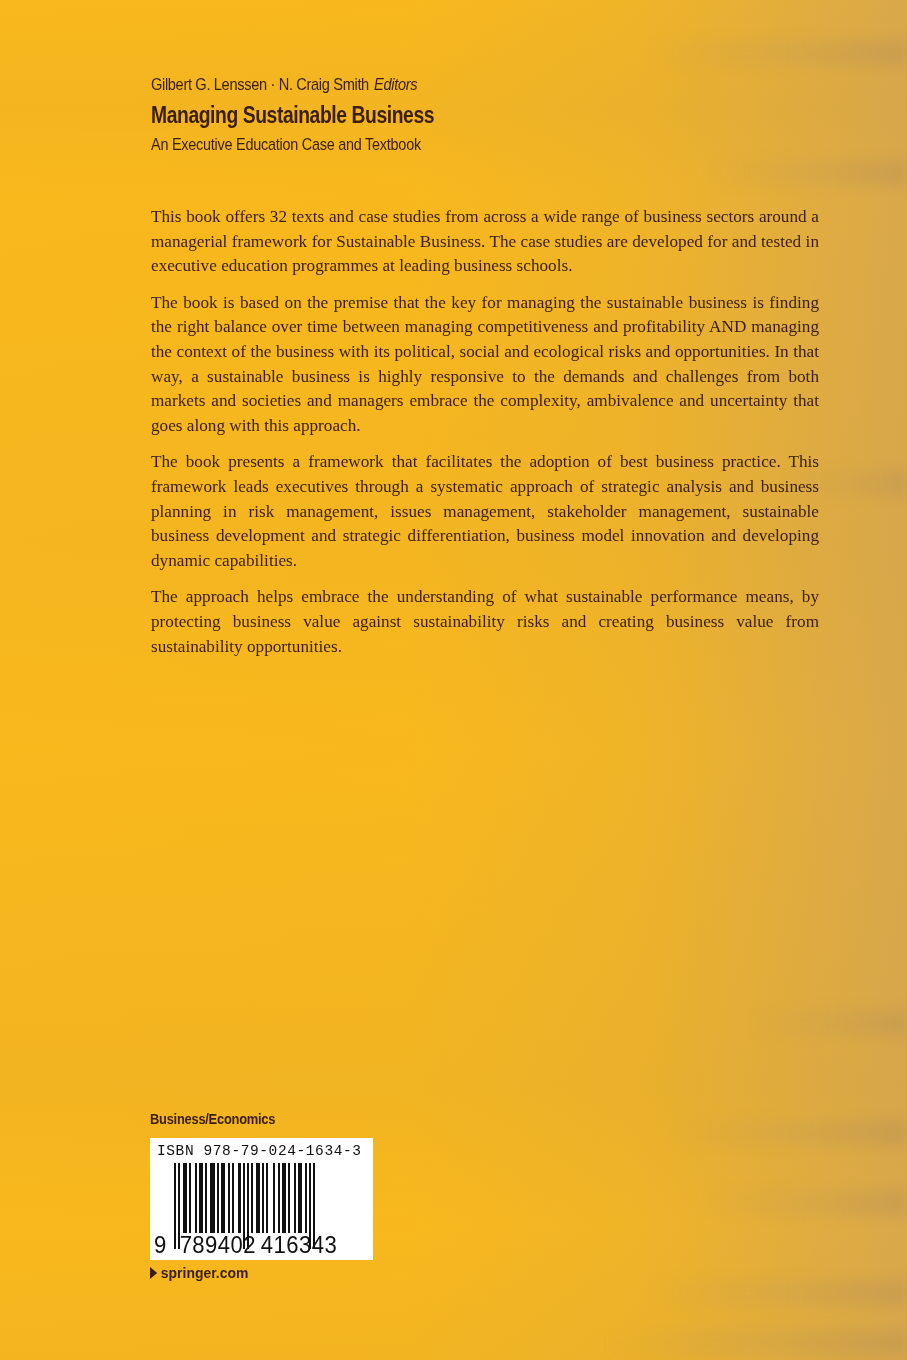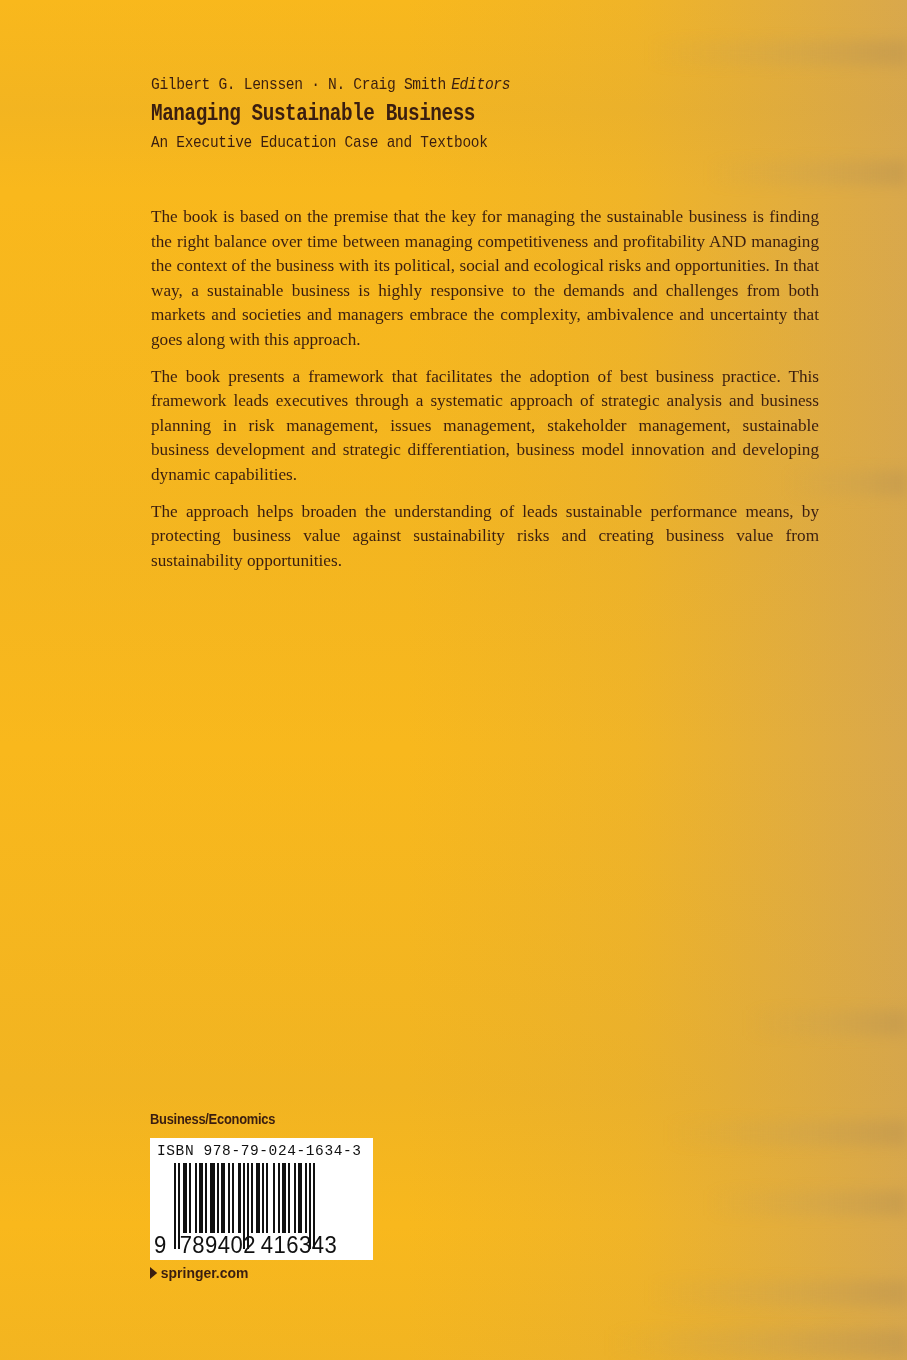--- a/index.html
+++ b/index.html
@@ -4,21 +4,21 @@
 <style>
   html, body { margin: 0; padding: 0; }
   body {
     width: 907px; height: 1360px; position: relative; overflow: hidden;
     background:
       linear-gradient(180deg, rgba(255,255,255,0) 0%, rgba(190,150,70,0.10) 8%, rgba(255,255,255,0) 14%, rgba(190,150,70,0.08) 40%, rgba(255,255,255,0) 55%, rgba(190,150,70,0.12) 80%, rgba(255,255,255,0) 90%, rgba(190,150,70,0.10) 100%),
       linear-gradient(90deg, #f9b81c 0%, #f8b81d 45%, #f0b428 70%, #e2ad3e 88%, #d9a84c 100%);
   }
   .streaks { position: absolute; inset: 0; pointer-events: none; }
   .streak { position: absolute; right: 0; height: 26px; background: linear-gradient(90deg, rgba(200,160,80,0) 0%, rgba(200,160,80,0.35) 60%, rgba(190,150,80,0.55) 100%); filter: blur(6px); }
-  .header { position: absolute; left: 151px; top: 75px; color: #3a1e10; font-family: Liberation Mono, monospace; }
+  .header { position: absolute; left: 151px; top: 75px; color: #3a1e10; font-family: Liberation Sans, sans-serif; }
   .editors { font-size: 17px; letter-spacing: -0.4px; transform: scaleX(0.86); transform-origin: left; white-space: nowrap; }
   .editors .role { font-style: italic; margin-left: 6px; }
   .title { font-size: 23px; font-weight: bold; margin-top: 7px; letter-spacing: -0.5px; transform: scaleX(0.84); transform-origin: left; white-space: nowrap; }
   .subtitle { font-size: 17px; margin-top: 6px; letter-spacing: -0.3px; transform: scaleX(0.85); transform-origin: left; white-space: nowrap; }
   .body-text { position: absolute; left: 151px; top: 205px; width: 668px; font-family: "Liberation Serif", serif; font-size: 17.2px; line-height: 24.6px; color: #3a1e10; }
   .body-text p { margin: 0 0 12px 0; text-align: justify; text-align-last: left; }
   .category { position: absolute; left: 150px; top: 1110px; font-family: "Liberation Sans", sans-serif; font-weight: bold; font-size: 15px; color: #3a1e10; transform: scaleX(0.86); transform-origin: left; white-space: nowrap; letter-spacing: -0.3px; }
   .barcode-box { position: absolute; left: 150px; top: 1138px; width: 223px; height: 122px; background: #ffffff; }
   .isbn-label { position: absolute; left: 7px; top: 5px; font-family: "Liberation Mono", monospace; font-size: 14.5px; color: #111; letter-spacing: 0.6px; white-space: nowrap; }
   .bars { position: absolute; left: 24px; top: 25px; width: 190px; height: 86px; display: flex; align-items: flex-start; }
@@ -47,23 +47,24 @@
 
 <div class="header">
   <div class="editors">
     <span>Gilbert G. Lenssen · N. Craig Smith</span><span class="role">Editors</span>
   </div>
   <div class="title">Managing Sustainable Business</div>
   <div class="subtitle">An Executive Education Case and Textbook</div>
 </div>
 
 <div class="body-text">
+  <p>This book offers 32 texts and case studies from across a wide range of business sectors around a managerial framework for Sustainable Business. The case studies are developed for and tested in executive education programmes at leading business schools.</p>
   <p>The book is based on the premise that the key for managing the sustainable business is finding the right balance over time between managing competitiveness and profitability AND managing the context of the business with its political, social and ecological risks and opportunities. In that way, a sustainable business is highly responsive to the demands and challenges from both markets and societies and managers embrace the complexity, ambivalence and uncertainty that goes along with this approach.</p>
   <p>The book presents a framework that facilitates the adoption of best business practice. This framework leads executives through a systematic approach of strategic analysis and business planning in risk management, issues management, stakeholder management, sustainable business development and strategic differentiation, business model innovation and developing dynamic capabilities.</p>
-  <p>The approach helps broaden the understanding of leads sustainable performance means, by protecting business value against sustainability risks and creating business value from sustainability opportunities.</p>
+  <p>The approach helps embrace the understanding of what sustainable performance means, by protecting business value against sustainability risks and creating business value from sustainability opportunities.</p>
 </div>
 
 <div class="category">Business/Economics</div>
 
 <div class="barcode-box">
   <div class="isbn-label">ISBN 978-79-024-1634-3</div>
   <div class="bars">
     <span class="long" style="width:2px"></span>
       <span class="gap" style="width:2px"></span>
       <span class="long" style="width:2px"></span>

